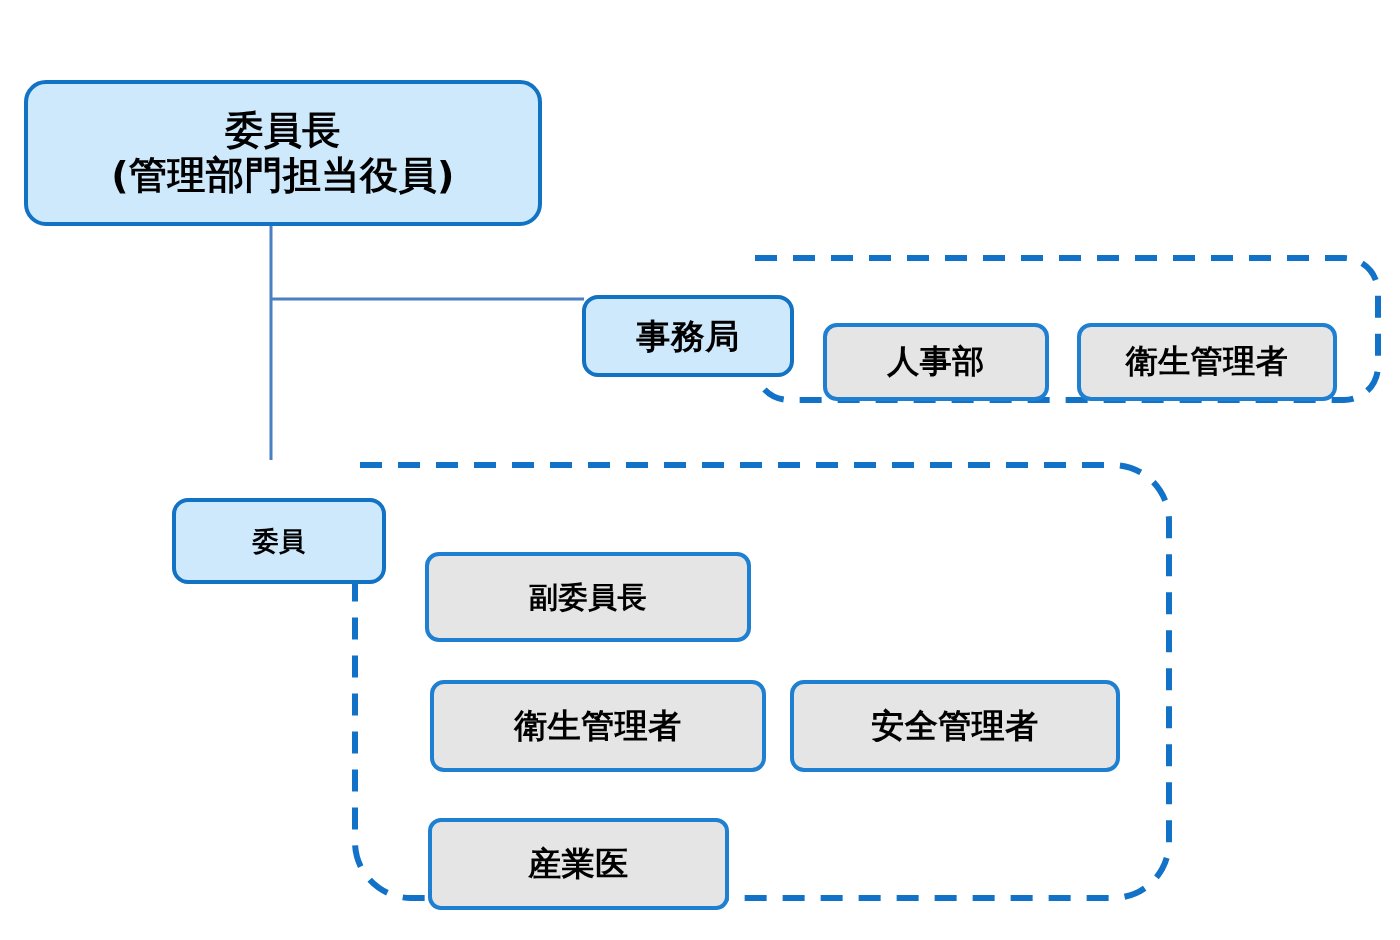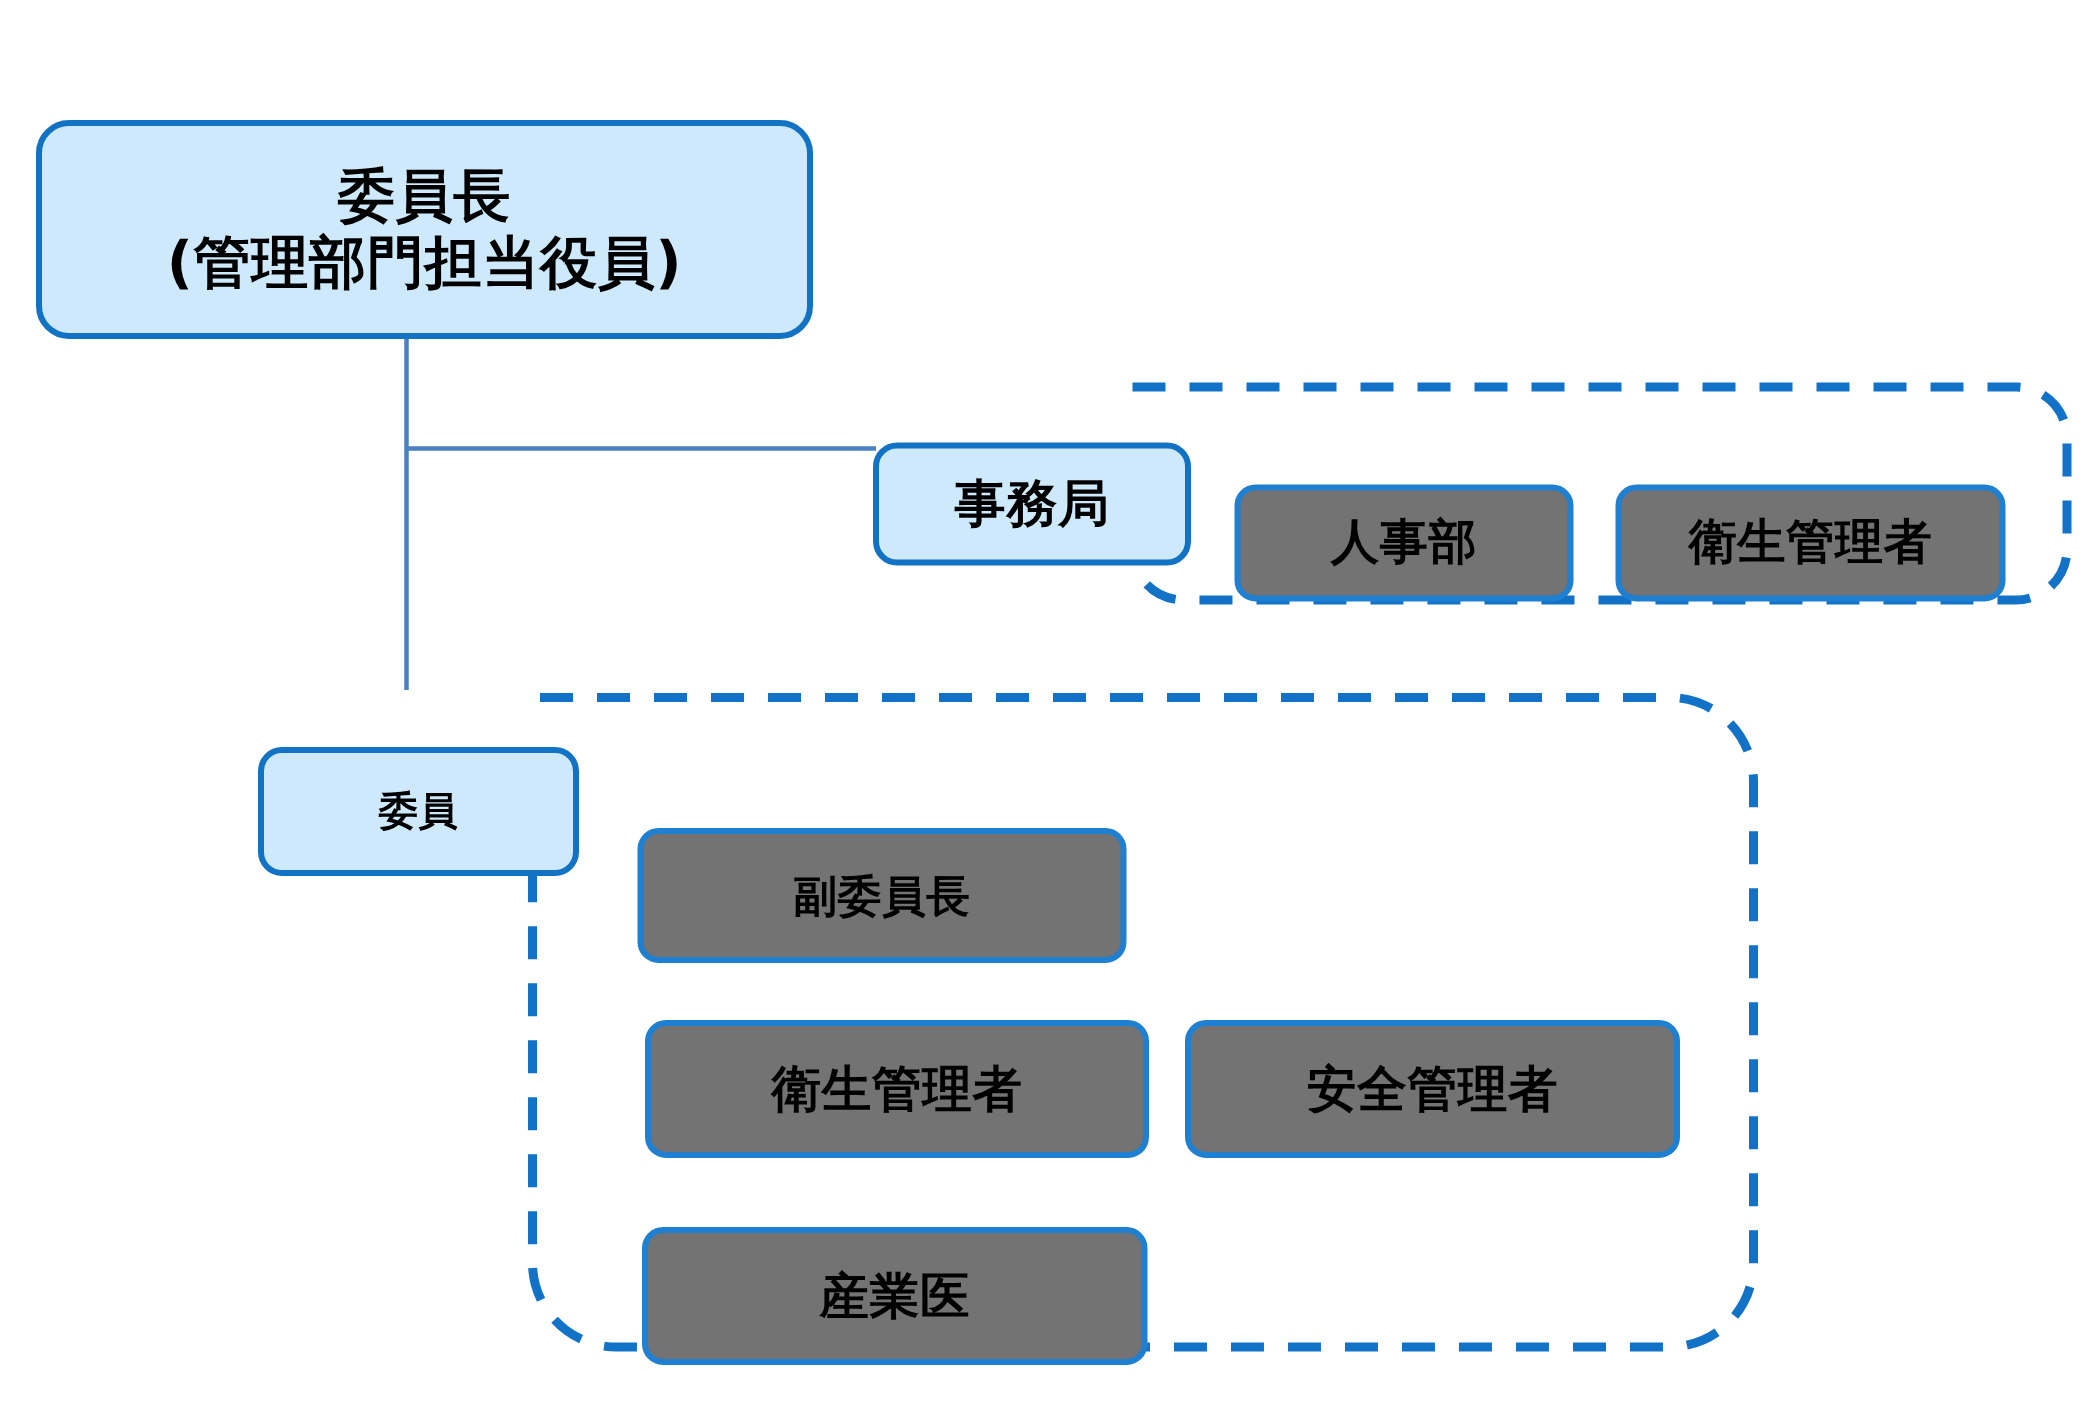--- a/index.html
+++ b/index.html
@@ -39,33 +39,33 @@
     white-space: pre-line;
     z-index: 3;
     margin-top: 40px;
   }
   .node-filled {
     background: #cde9fb;
     border: 4px solid #1273c4;
     border-radius: 16px;
   }
   .node-plain {
-    background: #737373;
+    background: #e5e5e5;
     border: 4px solid #1f7fd0;
     border-radius: 14px;
   }
   .n-chair   { left: 24px;  top: 40px;  width: 518px; height: 146px; font-size: 38px; border-radius: 22px; }
   .n-office  { left: 582px; top: 255px; width: 212px; height: 82px;  font-size: 34px; }
   .n-member  { left: 172px; top: 458px; width: 214px; height: 86px;  font-size: 26px; }
   .n-hr      { left: 823px; top: 283px; width: 226px; height: 78px;  font-size: 32px; }
   .n-branch  { left: 1077px;top: 283px; width: 260px; height: 78px;  font-size: 32px; }
   .n-vice    { left: 425px; top: 512px; width: 326px; height: 90px;  font-size: 29px; }
   .n-health  { left: 430px; top: 640px; width: 336px; height: 92px;  font-size: 33px; }
   .n-safety  { left: 790px; top: 640px; width: 330px; height: 92px;  font-size: 33px; }
-  .n-doctor  { left: 428px; top: 778px; width: 337px; height: 92px;  font-size: 33px; }
+  .n-doctor  { left: 428px; top: 778px; width: 301px; height: 92px;  font-size: 33px; border-radius: 13px; }
   .n-area    { left: 795px; top: 778px; width: 334px; height: 92px;  font-size: 33px; }
 </style>
 </head>
 <body>
 
 <div id="chart-root">
 
   <svg id="chart-svg" viewBox="0 0 1400 940" xmlns="http://www.w3.org/2000/svg">
 
     <path d="M 755 258 L 1344 258 A 34 34 0 0 1 1378 292 L 1378 366

